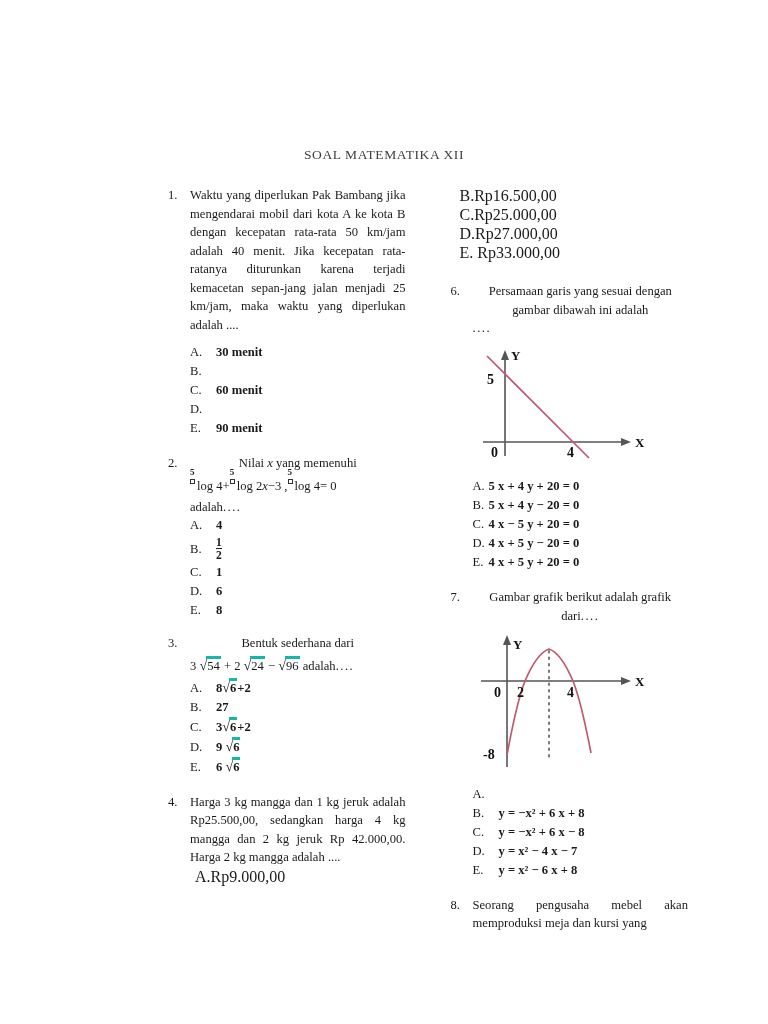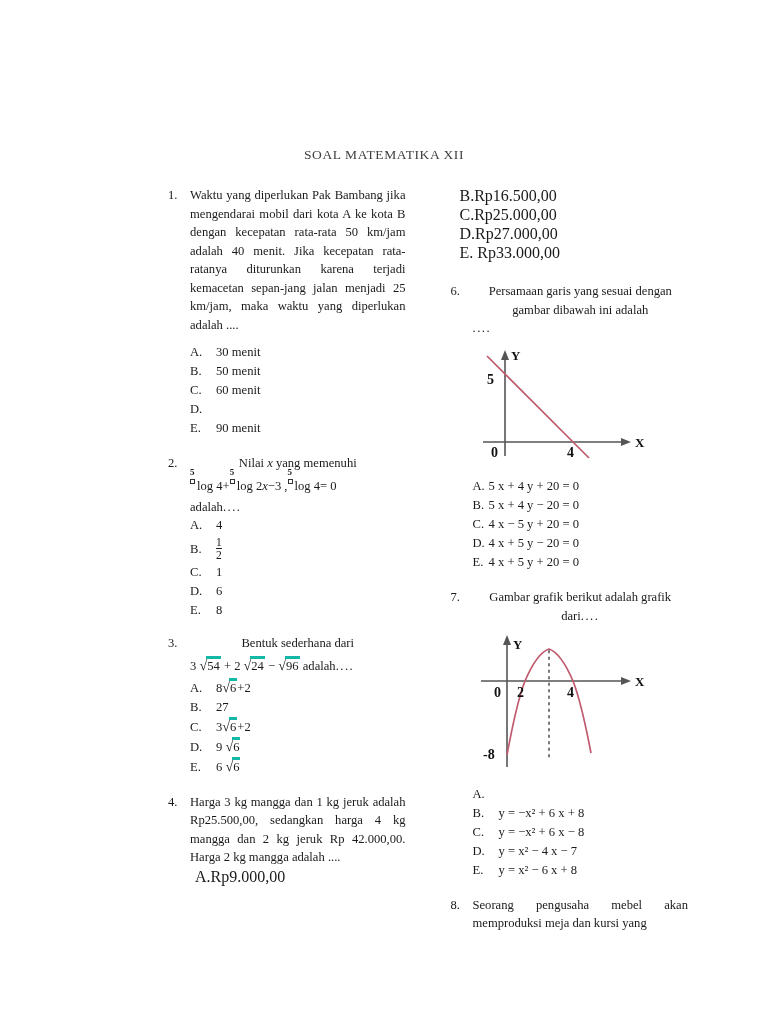--- a/index.html
+++ b/index.html
@@ -60,21 +60,21 @@
     display: flex;
     font-size: 12.6px;
     line-height: 19px;
     align-items: baseline;
   }
   .opt-letter {
     width: 26px;
     flex: 0 0 26px;
   }
   .opt-letter.tight { width: 16px; flex: 0 0 16px; }
-  .opt-val { flex: 1; }
+  .opt-val { flex: 1; font-weight: bold; }
 
   .plain-opts { margin-top: 0px; }
   .plain-opt {
     font-size: 16px;
     line-height: 19px;
     white-space: pre;
   }
 
   .mathline {
     font-size: 12.6px;
@@ -147,21 +147,20 @@
         <div class="q-num">1.</div>
         <div class="q-body">
           <div class="q-text">Waktu yang diperlukan Pak Bambang jika mengendarai mobil dari kota A ke kota B dengan kecepatan rata-rata 50 km/jam adalah 40 menit. Jika kecepatan rata-ratanya diturunkan karena terjadi kemacetan sepan-jang jalan menjadi 25 km/jam, maka waktu yang diperlukan adalah ....</div>
           <div class="opts">
             <div class="opt">
               <span class="opt-letter">A.</span>
               <span class="opt-val">30 menit</span>
             </div>
             <div class="opt">
               <span class="opt-letter">B.</span>
-              <span class="opt-val">50 menit</span>
             </div>
             <div class="opt">
               <span class="opt-letter">C.</span>
               <span class="opt-val">60 menit</span>
             </div>
             <div class="opt">
               <span class="opt-letter">D.</span>
             </div>
             <div class="opt">
               <span class="opt-letter">E.</span>

